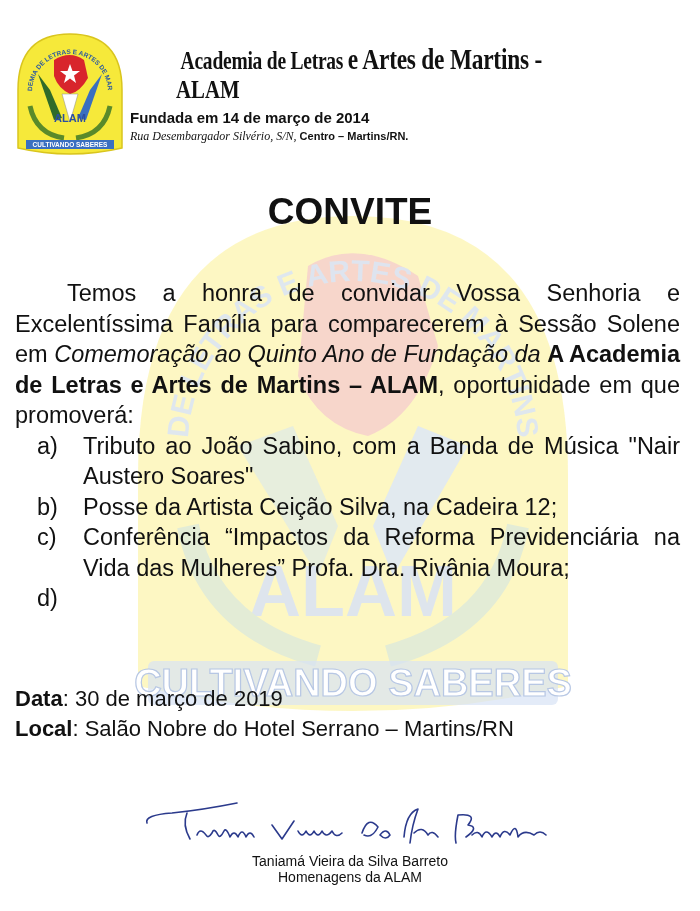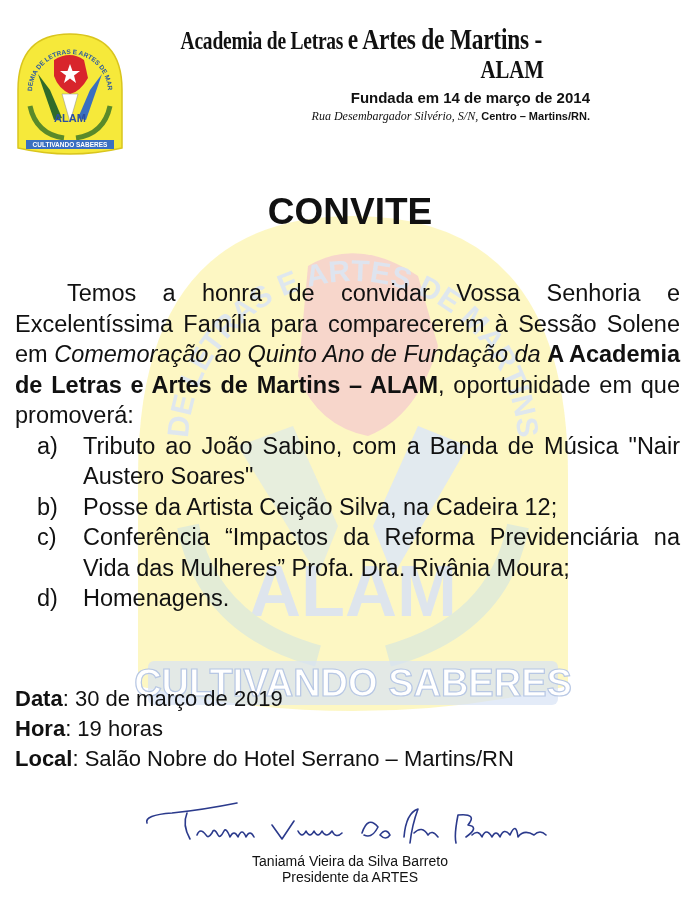--- a/index.html
+++ b/index.html
@@ -3,21 +3,21 @@
   <meta charset="utf-8">
   <style>
     html, body { margin: 0; padding: 0; background: #ffffff; }
     body { width: 700px; height: 911px; position: relative; overflow: hidden; font-family: "Liberation Sans", sans-serif; color: #111; }
 
     
     .watermark { position: absolute; left: 118px; top: 196px; width: 470px; height: 530px; z-index: 0; }
 
     
     .logo { position: absolute; left: 14px; top: 30px; width: 112px; height: 130px; z-index: 1; }
-    .header { position: absolute; left: 130px; top: 24px; width: 460px; text-align: right; z-index: 1; }
+    .header { position: absolute; left: 130px; top: 44px; width: 460px; text-align: left; z-index: 1; }
     .org-title { font-family: "Liberation Serif", serif; font-weight: bold; font-size: 25px; line-height: 30px; transform: scaleX(0.78); transform-origin: center; white-space: nowrap; letter-spacing: -0.3px; }
     .org-title .big { font-size: 30px; }
     .org-acronym { font-family: "Liberation Serif", serif; font-weight: bold; font-size: 26px; line-height: 28px; transform: scaleX(0.8); }
     .founded { font-weight: bold; font-size: 15px; line-height: 20px; margin-top: 4px; }
     .address { font-size: 12px; line-height: 16px; }
     .address .addr-italic { font-family: "Liberation Serif", serif; font-style: italic; }
     .address .addr-plain { font-weight: bold; font-size: 11px; }
 
     .convite { position: absolute; left: 0; width: 700px; top: 186px; text-align: center; font-weight: bold; font-size: 37px; line-height: 52px; z-index: 1; }
 
@@ -82,39 +82,38 @@
 </div>
 
 <div class="convite">CONVITE</div>
 
 <div class="body-text">
   <p class="para"><span>Temos a honra de convidar Vossa Senhoria e Excelentíssima Família para comparecerem à Sessão Solene em </span><i>Comemoração ao Quinto Ano de Fundação da</i><span> </span><b>A Academia de Letras e Artes de Martins – ALAM</b><span>, oportunidade em que promoverá:</span></p>
   <ul class="list">
     <li class="list-item"><span class="marker">a)</span><span>Tributo ao João Sabino, com a Banda de Música "Nair Austero Soares"</span></li>
     <li class="list-item"><span class="marker">b)</span><span>Posse da Artista Ceição Silva, na Cadeira 12;</span></li>
     <li class="list-item"><span class="marker">c)</span><span>Conferência “Impactos da Reforma Previdenciária na Vida das Mulheres” Profa. Dra. Rivânia Moura;</span></li>
-    <li class="list-item"><span class="marker">d)</span><span>Homenagens.</span></li>
+    <li class="list-item"><span class="marker">d)</span></li>
   </ul>
 </div>
 
 <div class="details">
   <div><b>Data</b><span>: 30 de março de 2019</span></div>
-  <div><b>Hora</b><span>: 19 horas</span></div>
   <div><b>Local</b><span>: Salão Nobre do Hotel Serrano – Martins/RN</span></div>
 </div>
 
 <svg class="signature" viewBox="0 0 420 62" xmlns="http://www.w3.org/2000/svg">
   <g fill="none" stroke="#2b3a8c" stroke-width="1.6" stroke-linecap="round" stroke-linejoin="round">
     <path d="M 5 28 Q 2 20 30 18 Q 60 15 95 8"></path>
     <path d="M 45 18 Q 40 30 48 44"></path>
     <path d="M 55 40 Q 58 32 64 40 Q 66 44 70 38 Q 72 32 76 40 Q 78 44 82 36 Q 84 32 88 42 Q 92 34 96 42 Q 100 32 104 42 Q 108 34 112 42"></path>
     <path d="M 130 30 L 140 44 L 152 26"></path>
     <path d="M 156 36 Q 160 44 164 36 Q 168 44 172 36 Q 176 44 180 36 Q 184 44 190 36 Q 194 44 200 38"></path>
     <path d="M 220 38 Q 226 20 236 32 Q 230 44 222 40 M 238 40 Q 244 32 248 40 Q 244 46 238 40"></path>
     <path d="M 262 42 Q 264 18 276 14 Q 270 30 268 48 M 272 38 Q 280 30 286 40 Q 290 34 296 42"></path>
     <path d="M 316 20 Q 312 40 314 48 M 316 20 Q 336 18 326 30 Q 338 32 324 42 M 330 40 Q 336 34 340 42 Q 344 32 350 42 Q 354 34 358 42 Q 362 32 368 40 Q 374 26 376 42 Q 382 34 392 40 Q 398 34 404 40"></path>
   </g>
 </svg>
 
 <div class="signer">
   <div>Taniamá Vieira da Silva Barreto</div>
-  <div>Presidente da ARTES</div>
+  <div>Homenagens da ALAM</div>
 </div>
 
 </body></html>

